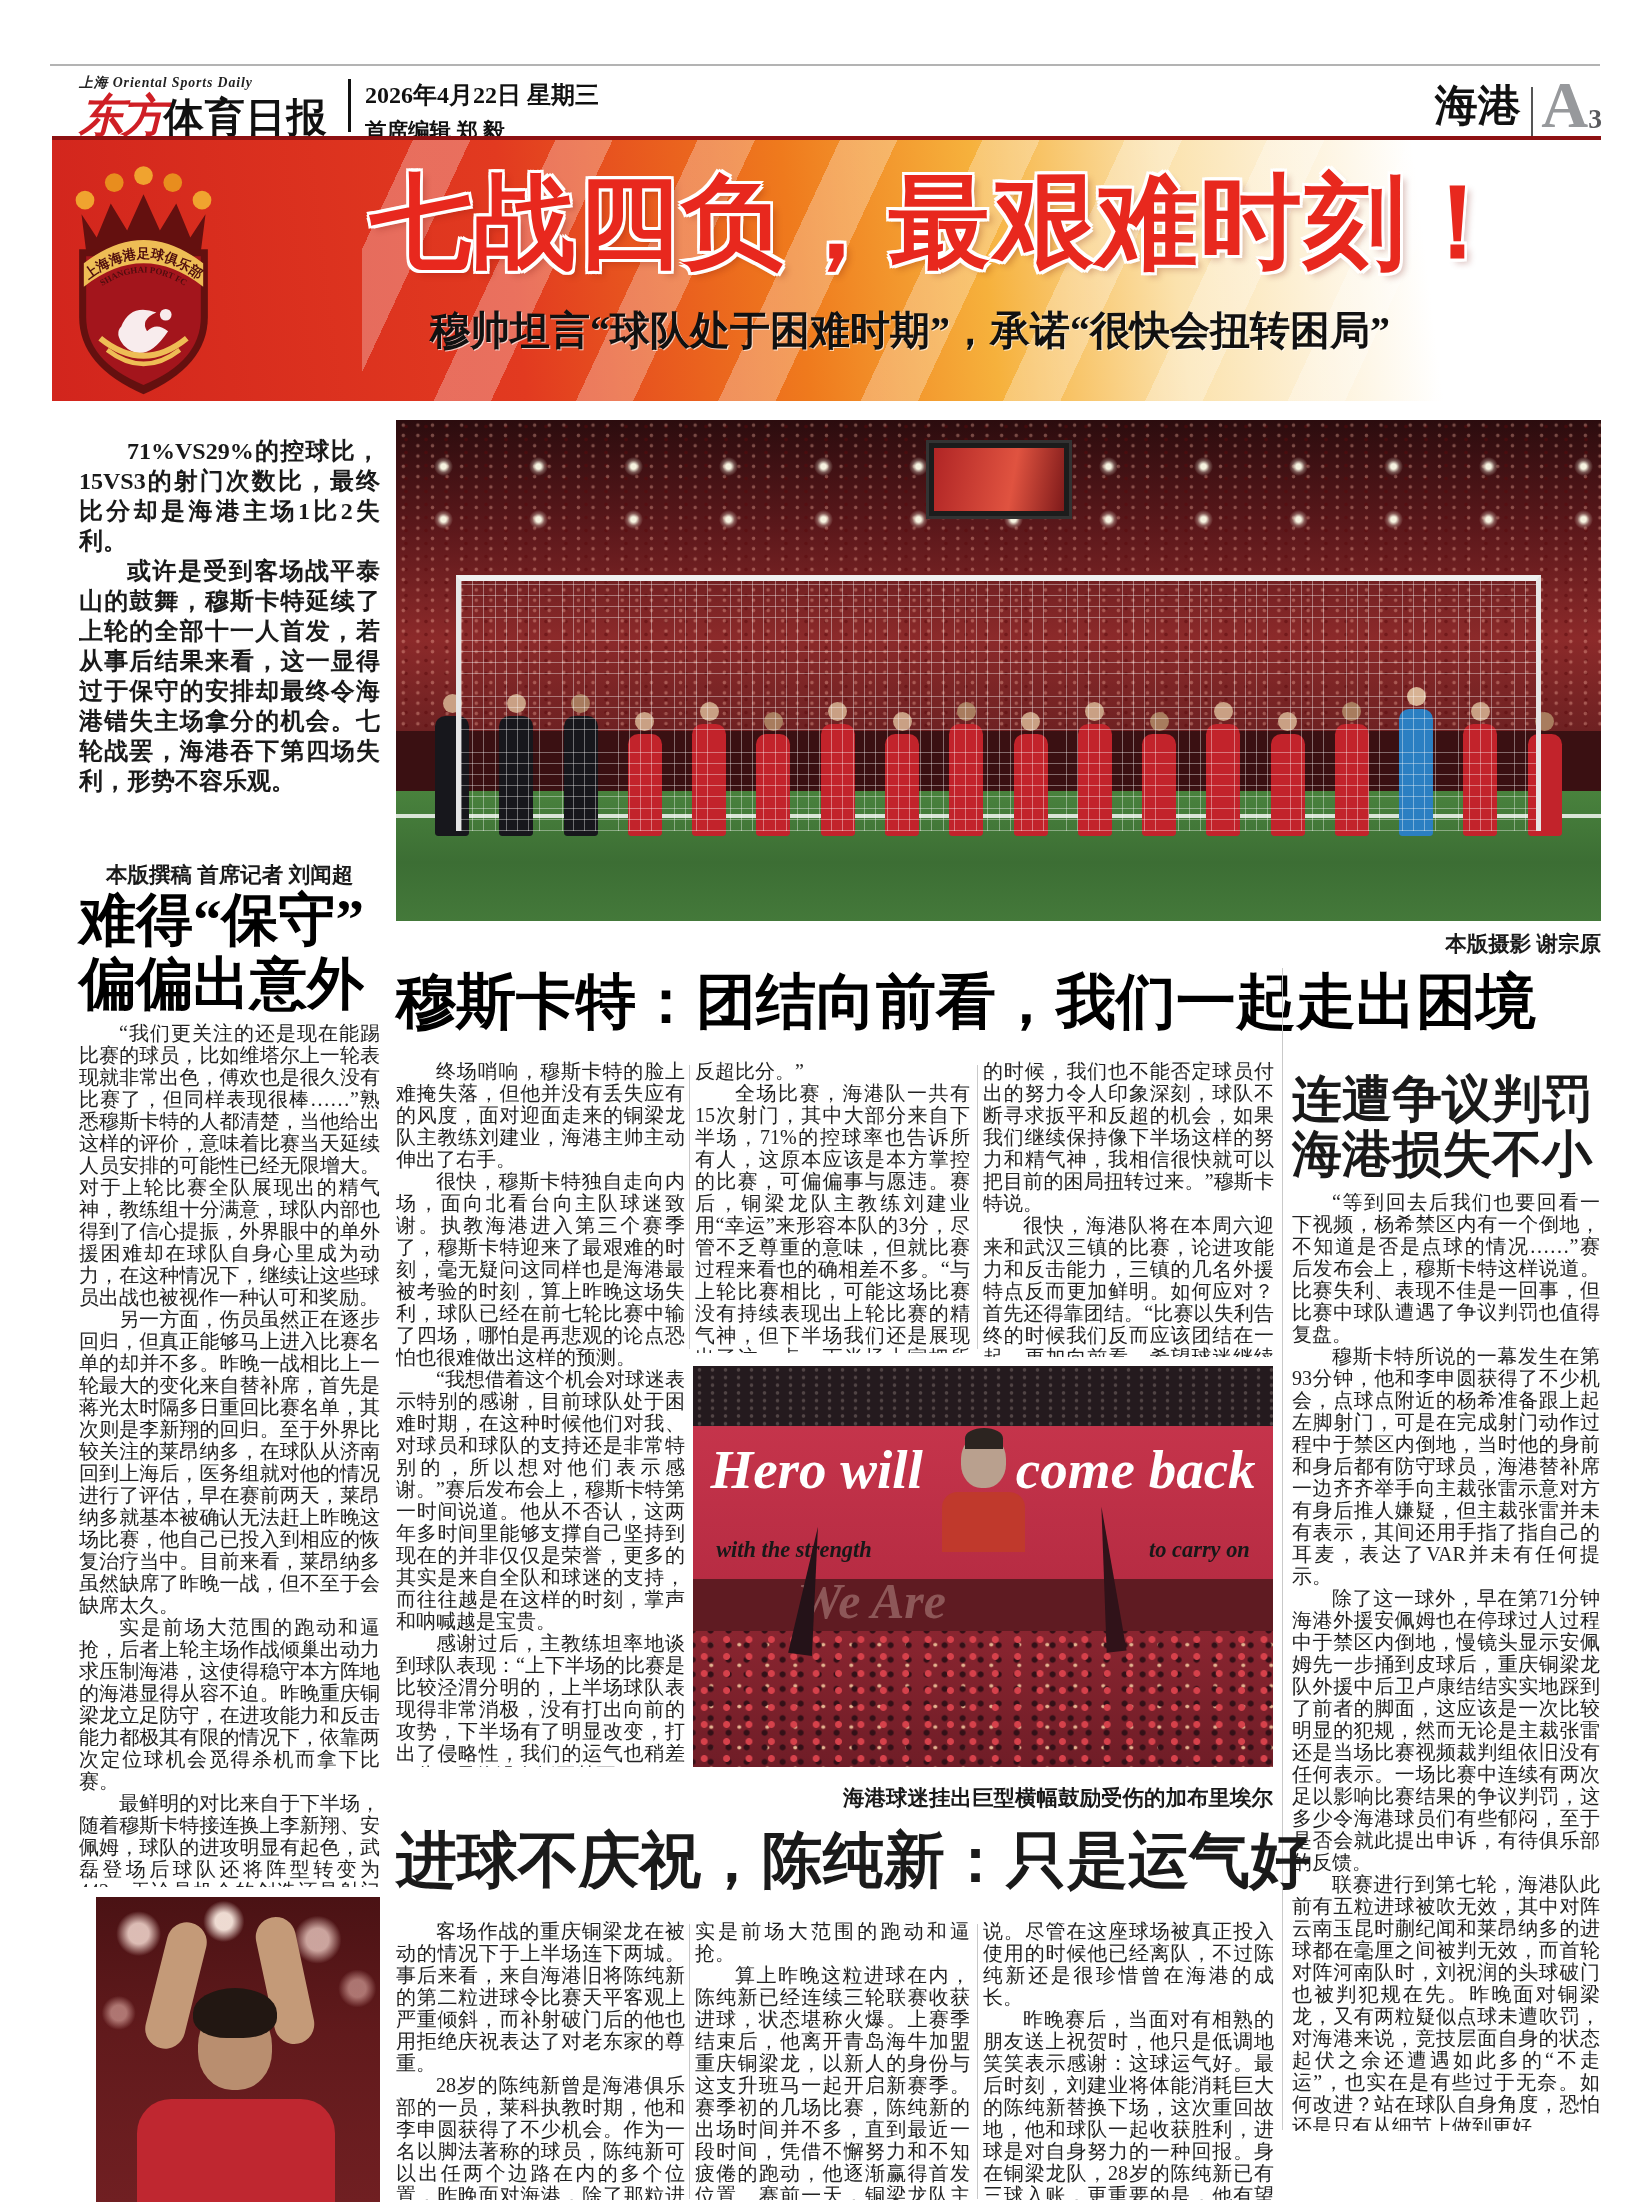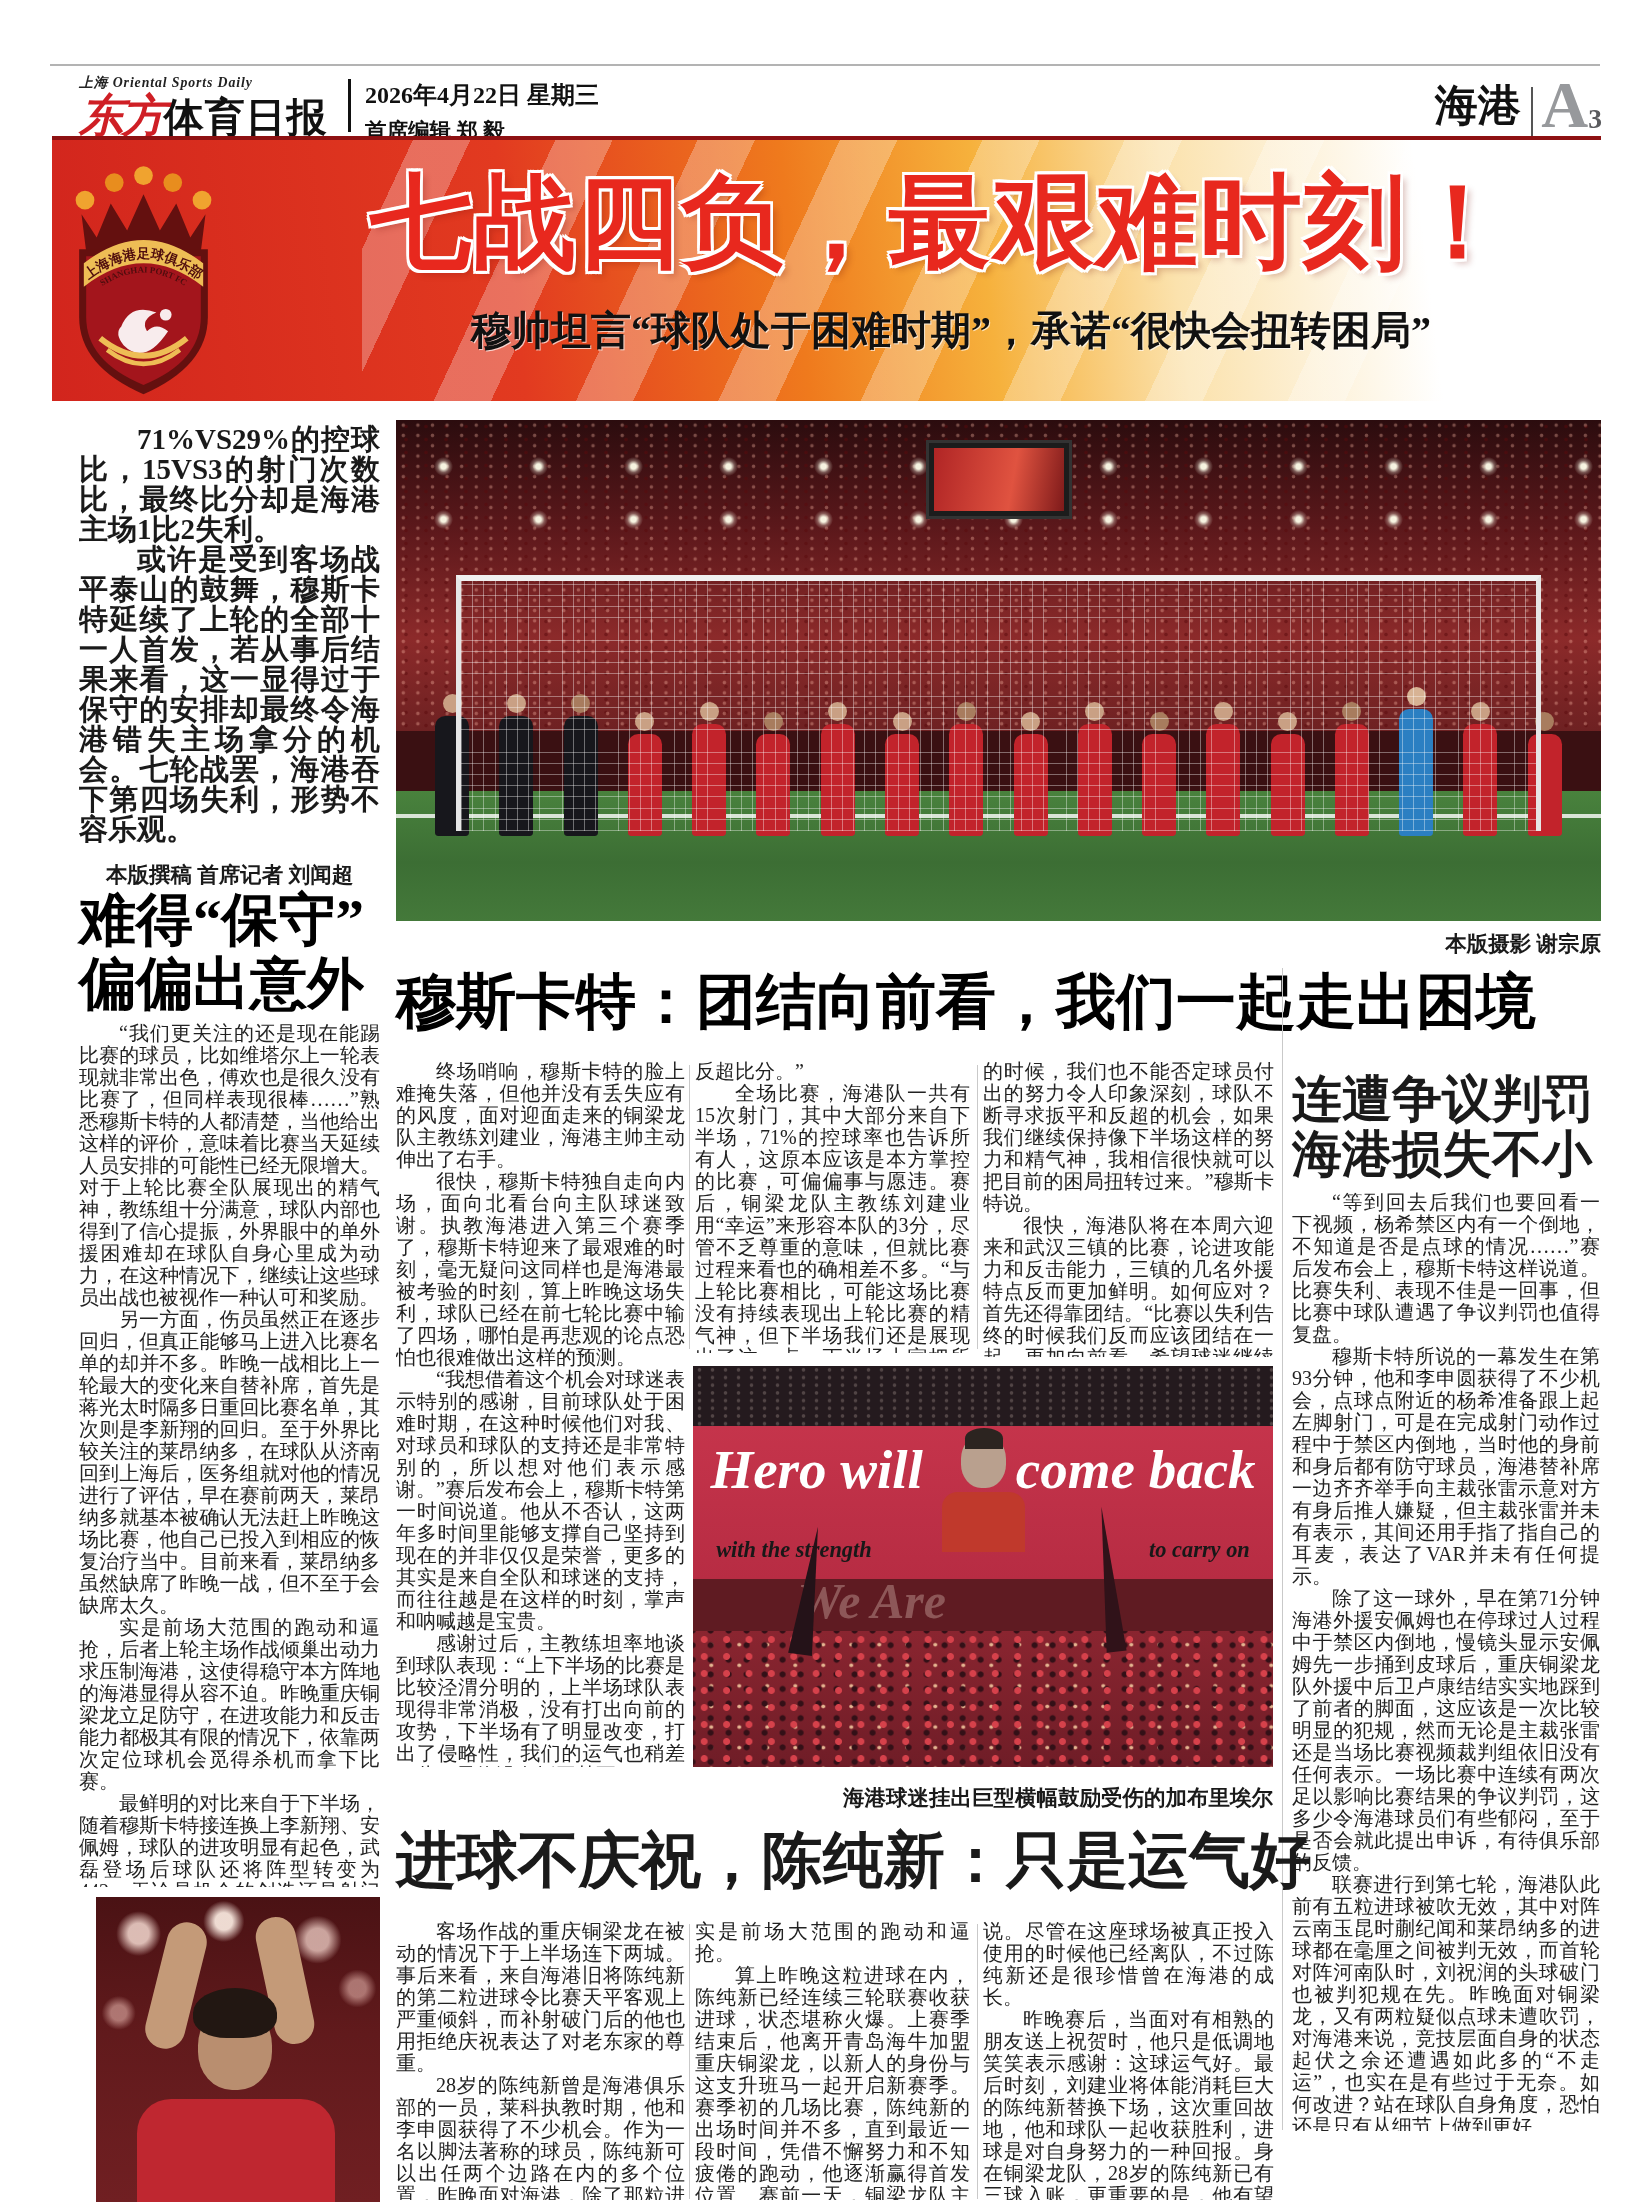--- a/index.html
+++ b/index.html
@@ -28,25 +28,25 @@
   
   .banner { left:52px; top:136px; width:1549px; height:265px;
     background:linear-gradient(83deg,#d2251d 0%,#e23a20 30%,#ef7a1d 48%,#f6b13c 60%,#fbe2ad 72%,#ffffff 88%); overflow:hidden; }
   .banner:before { content:""; position:absolute; left:20%; top:-69px; width:120%; height:200%;
     background:repeating-linear-gradient(115deg, rgba(255,255,255,0) 0 77px, rgba(255,255,255,0.28) 77px 129px);
     transform:rotate(0deg); }
   .banner-rule { left:52px; top:136px; width:1549px; height:4.3px; background:#8e1112; }
   .headline { left:370px; top:155px; width:1230px; font-size:102px; font-weight:900; color:#e8281e; white-space:nowrap; letter-spacing:1.7px;
     text-shadow:2.6px 0 #fff,-2.6px 0 #fff,0 2.6px #fff,0 -2.6px #fff,2.6px 2.6px #fff,-2.6px -2.6px #fff,2.6px -2.6px #fff,-2.6px 2.6px #fff, 5.2px 5.2px 6.9px rgba(120,20,10,.25); }
   .subheadline { left:430px; top:303px; width:1170px; font-size:40px; font-weight:900; color:#111;
-    text-shadow:0.9px 0.9px 0 rgba(255,255,255,.7); white-space:nowrap;margin-left:41px; }
+    text-shadow:0.9px 0.9px 0 rgba(255,255,255,.7); white-space:nowrap; }
   .crest { left:67px; top:165px; width:153px; height:234px; }
 
   
-  .lead { left:79px; top:424px; width:301px; height:434px; font-size:29px; font-weight:bold;
+  .lead { left:79px; top:436px; width:301px; height:434px; font-size:24px; font-weight:bold;
     line-height:30px; text-align:justify; overflow:hidden; }
   .lead p, .bodycol p { text-indent:2em; }
   .byline { left:79px; top:860px; width:301px; font-size:21.5px; font-weight:bold; text-align:center; }
   .left-title { left:79px; top:888px; width:310px; font-size:57px; font-weight:900; line-height:64px; color:#000; white-space:nowrap; }
   .bodycol { font-size:20px; line-height:22px; text-align:justify; overflow:hidden; color:#222; }
   .left-body { left:79px; top:1022px; width:301px; height:865px; }
 
   
   .photo { overflow:hidden; }
   .main-photo { left:396px; top:420px; width:1205px; height:501px; background:#3a1012; }

